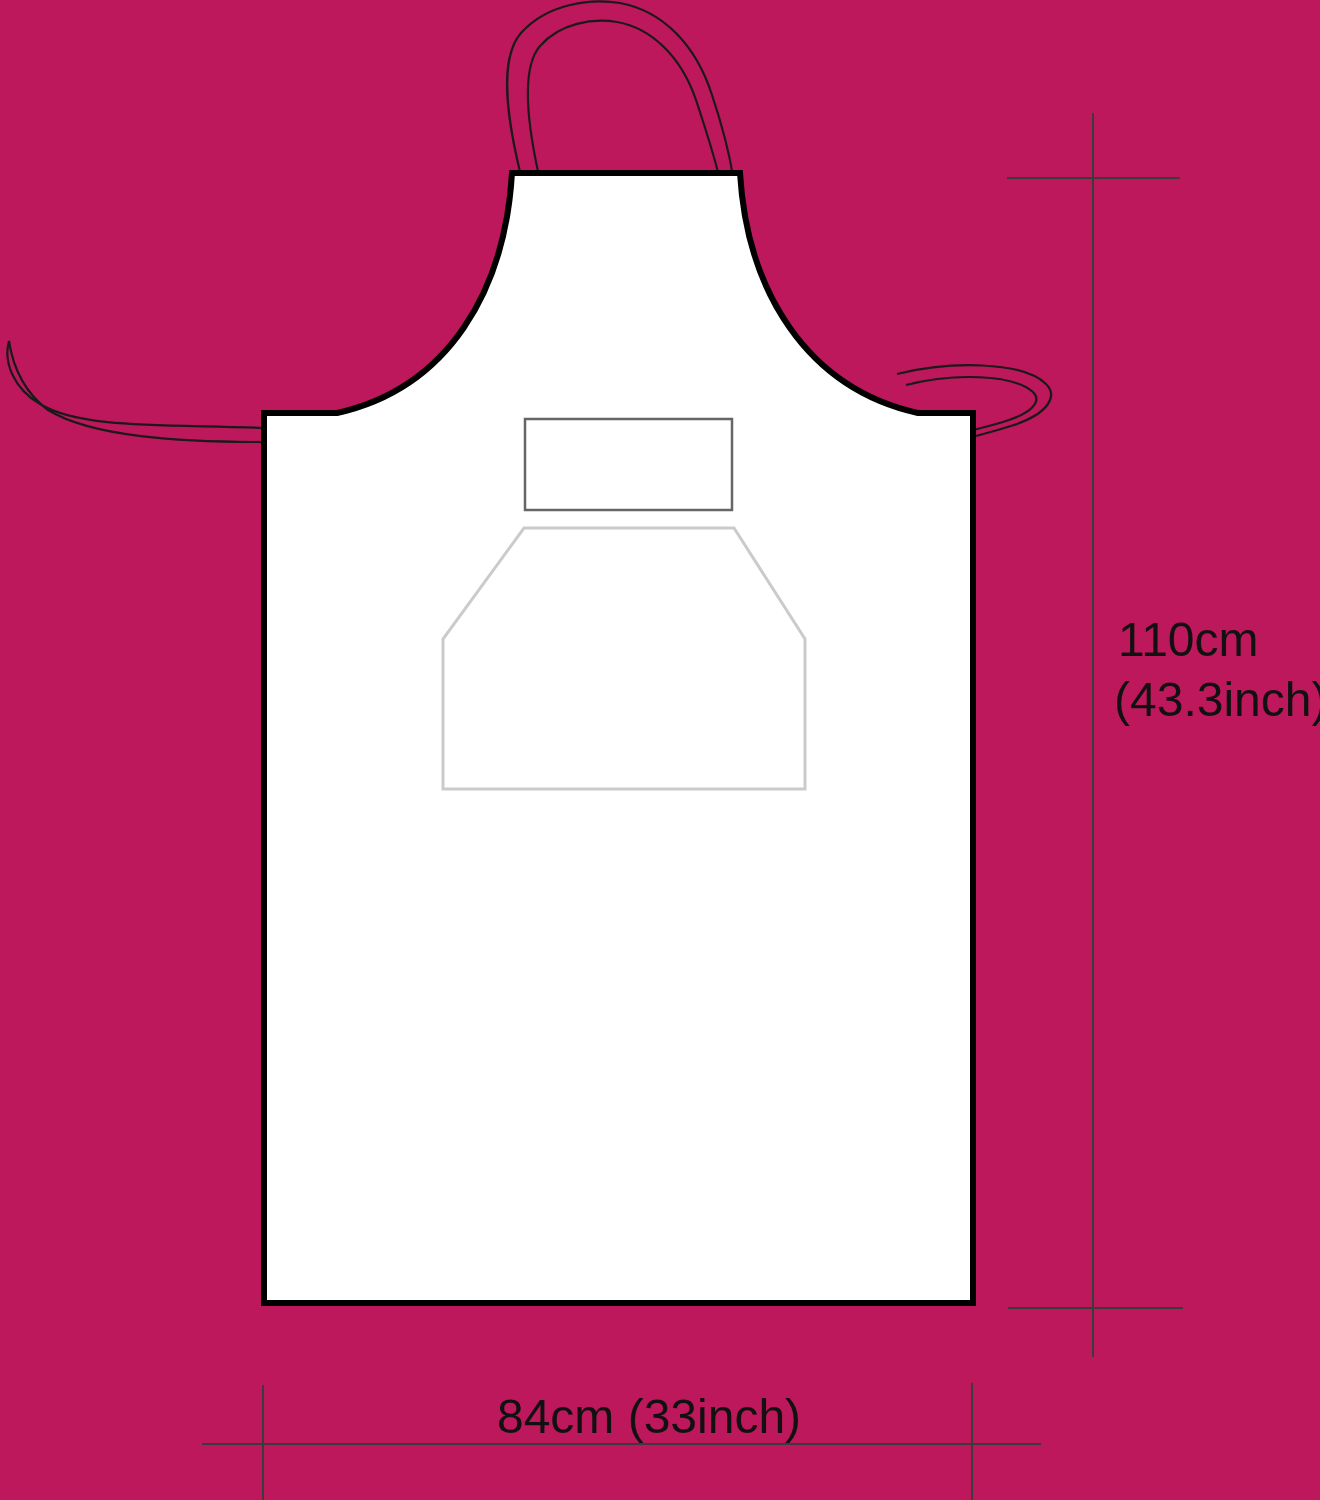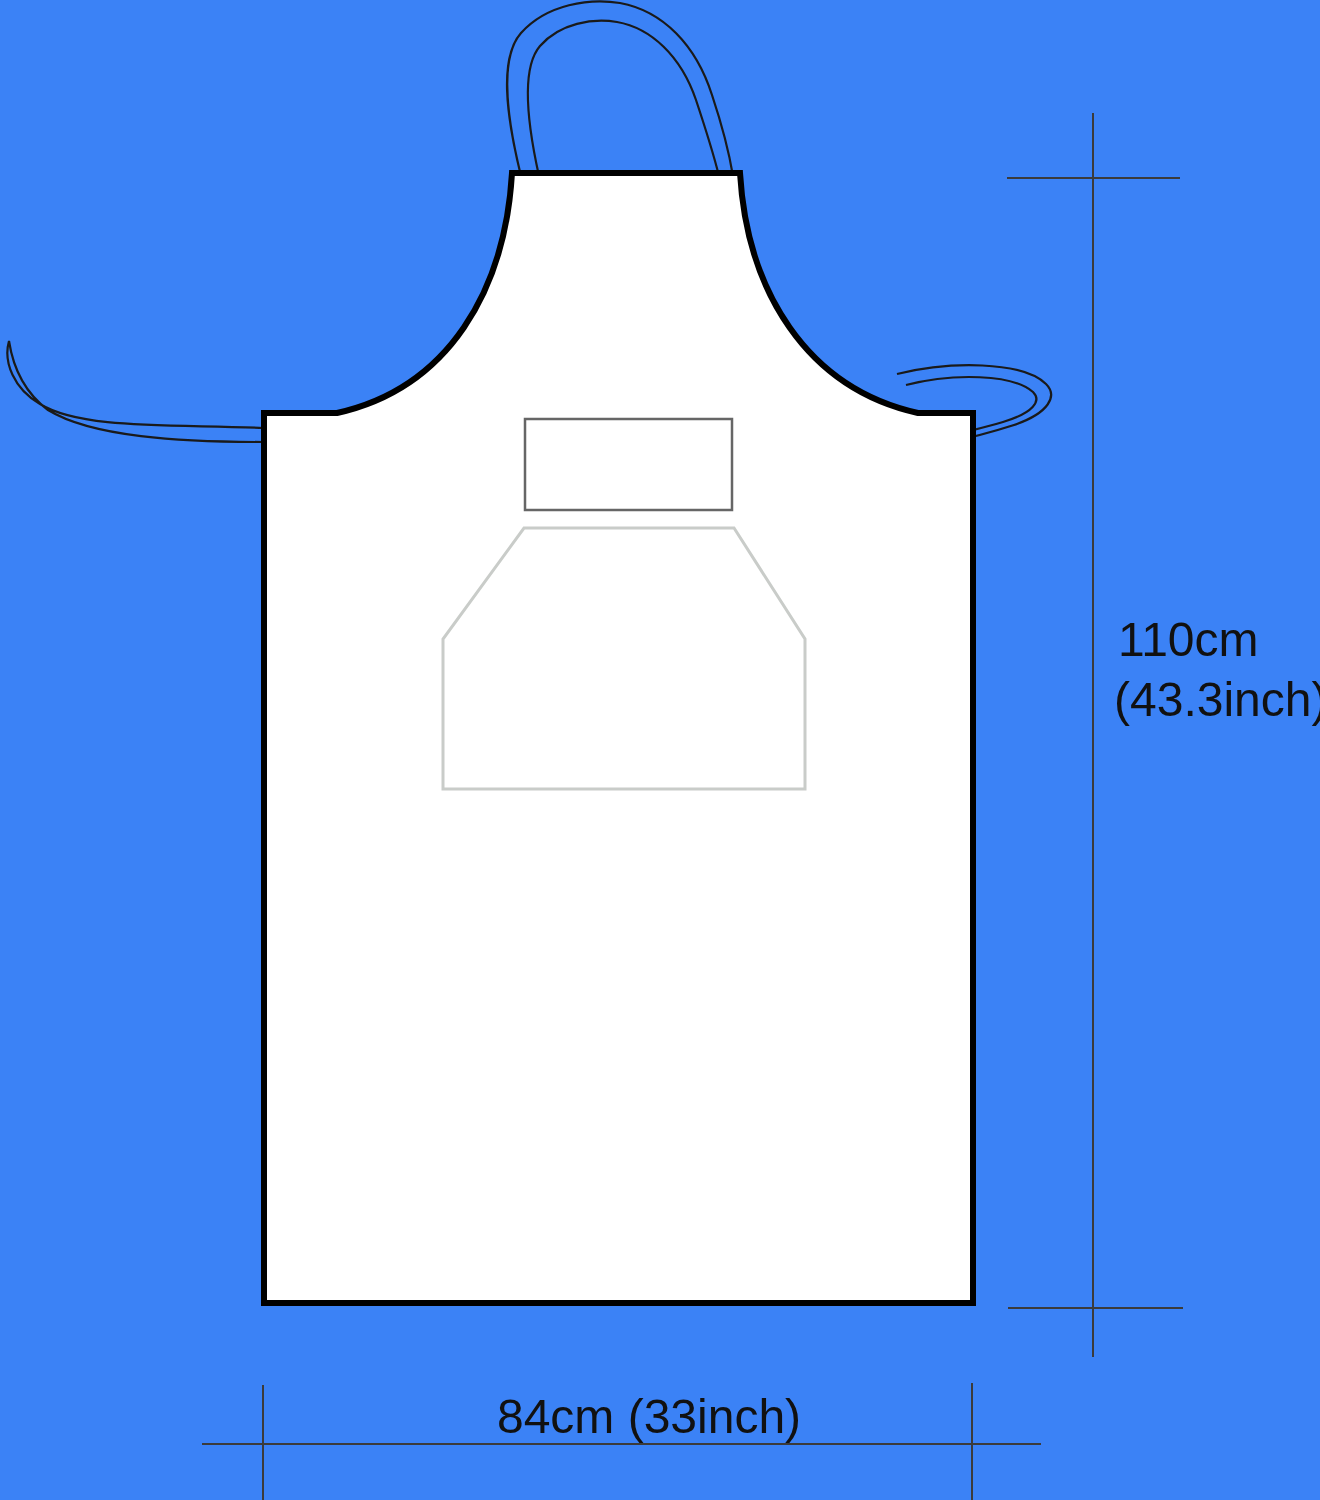--- a/index.html
+++ b/index.html
@@ -7,21 +7,21 @@
     padding: 0;
     width: 1320px;
     height: 1500px;
     background: #ffffff;
     overflow: hidden;
   }
   .stage {
     position: relative;
     width: 1320px;
     height: 1500px;
-    background: #3b82f6;
+    background: #be185d;
   }
   svg {
     display: block;
     position: absolute;
     top: 0;
     left: 0;
   }
   text {
     font-family: "Liberation Sans", "DejaVu Sans", sans-serif;
     font-size: 48px;

